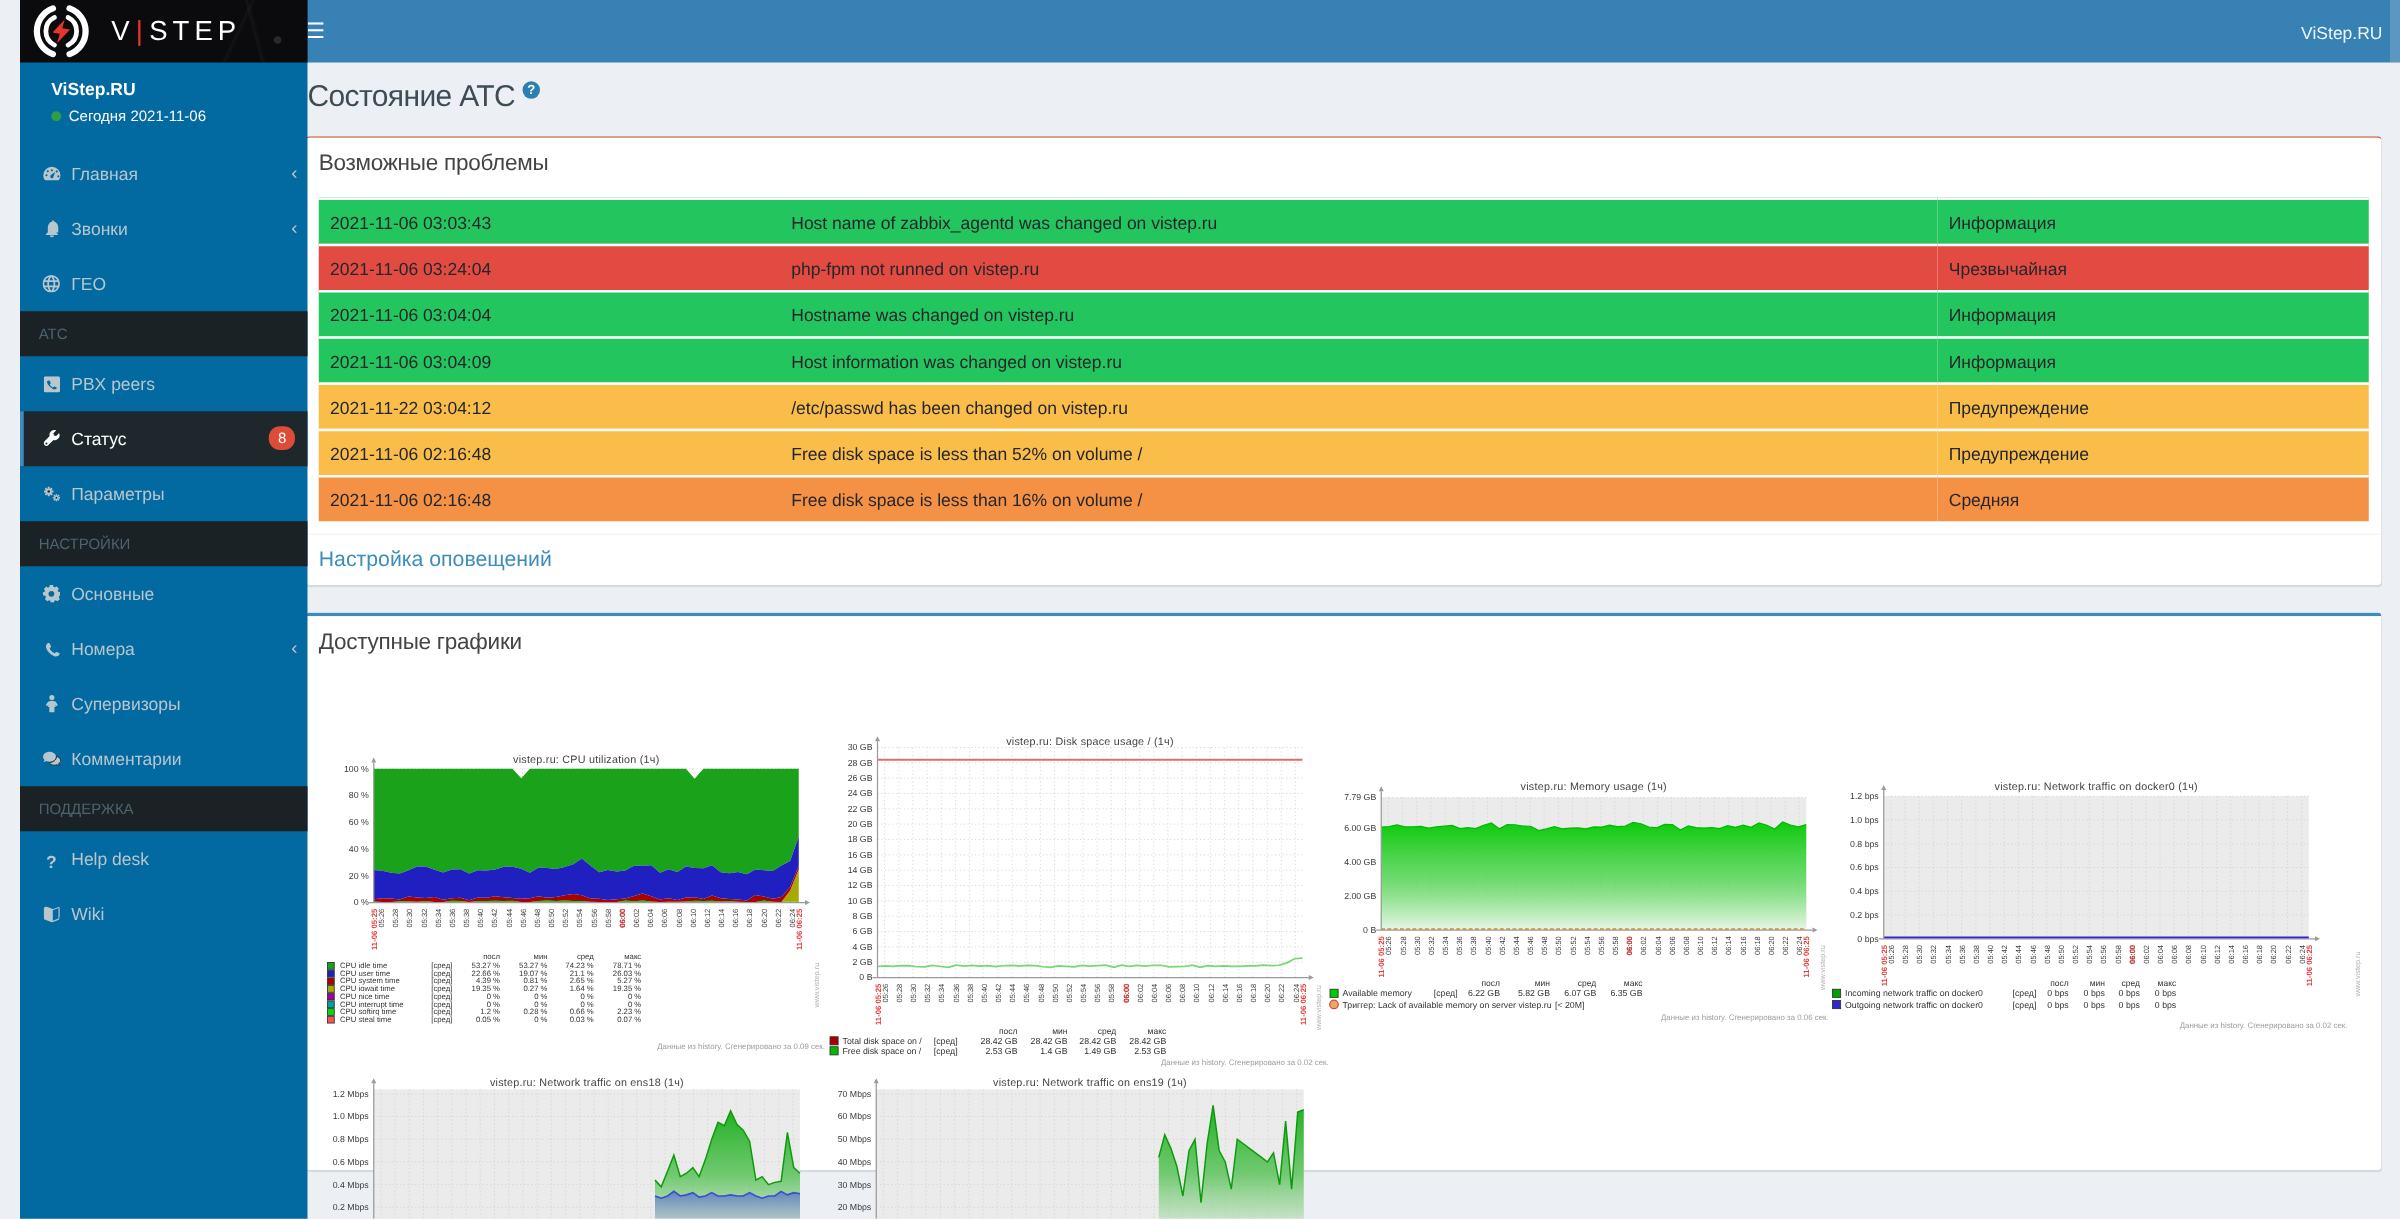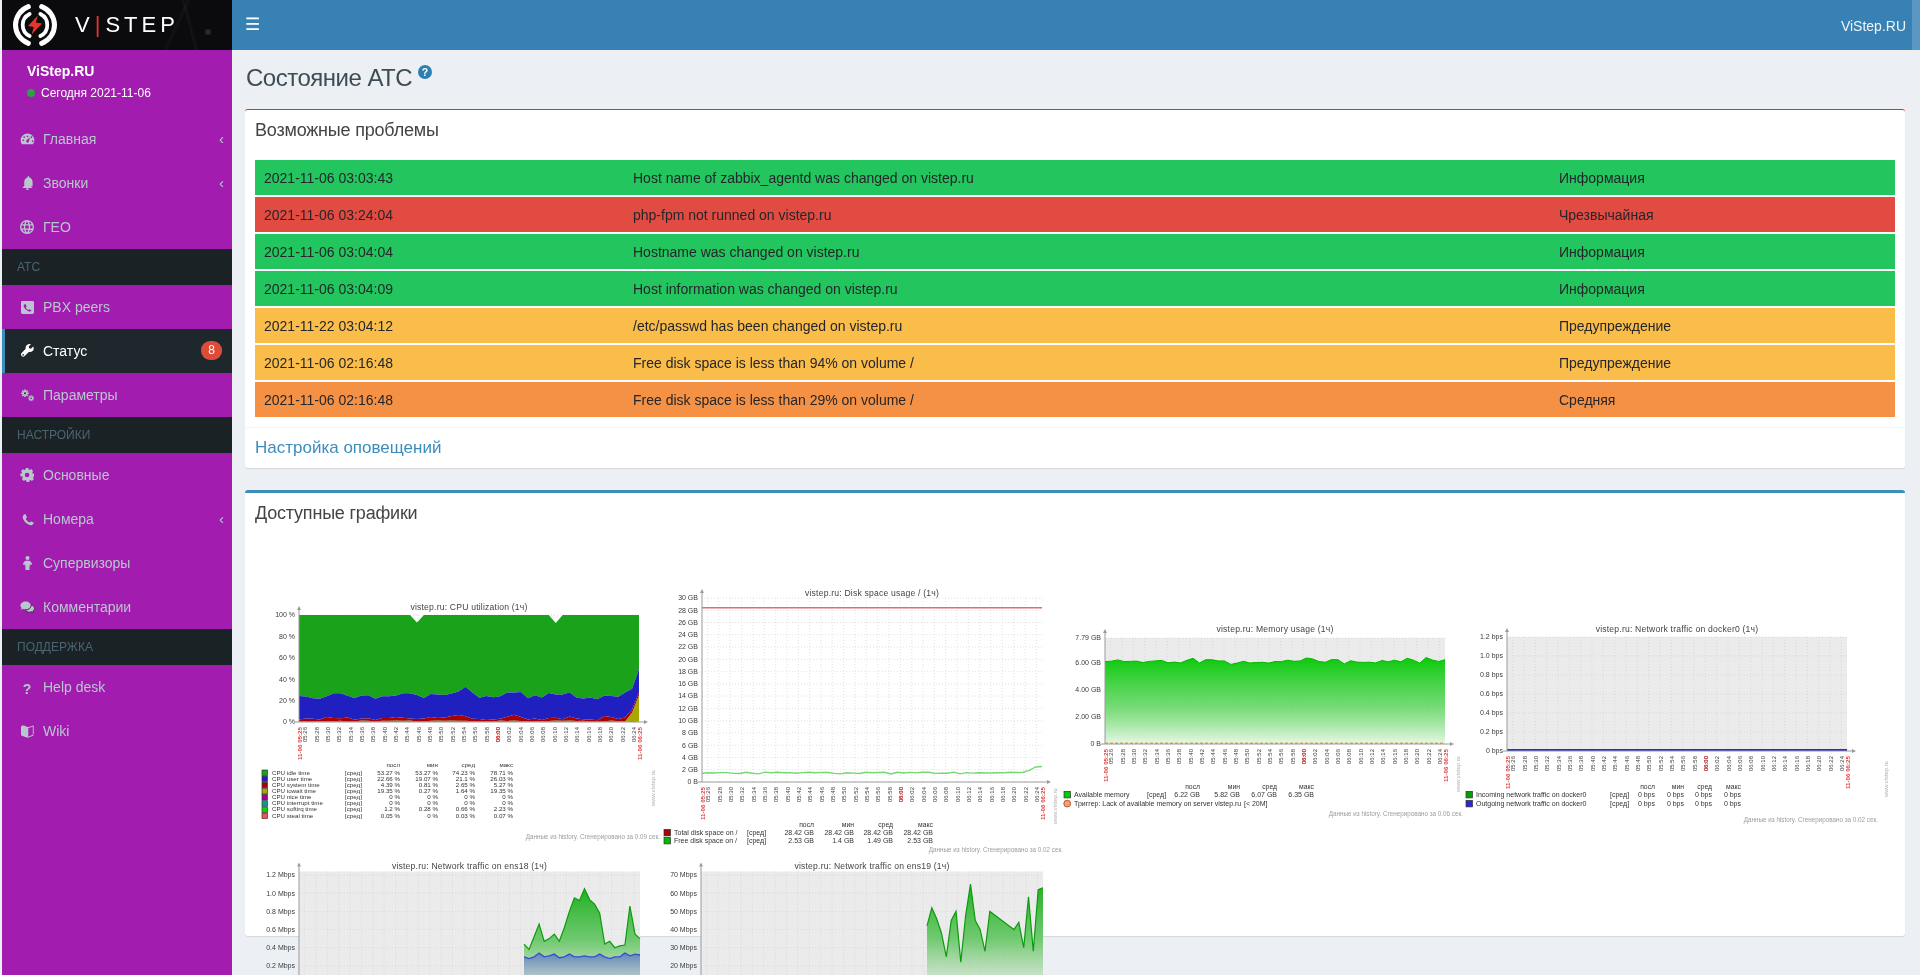--- a/index.html
+++ b/index.html
@@ -1,17 +1,17 @@
 <!DOCTYPE html>
 <html><head><meta charset="utf-8"><title>ViStep.RU</title>
 <style>
 *{margin:0;padding:0;box-sizing:border-box}
 html,body{width:1920px;height:975px;overflow:hidden}
 body{font-family:"Liberation Sans",sans-serif;background:#ecf0f5;font-size:14px}
-.sidebar{position:absolute;left:2px;top:0;width:230px;height:975px;background:#a21caf;z-index:5}
+.sidebar{position:absolute;left:16px;top:0;width:230px;height:975px;background:#0369a1;z-index:5}
 .logo{position:relative;height:50px;background:#0b0b0d;overflow:hidden}
 .logo .tex{position:absolute;right:0;top:0;width:120px;height:50px;
  background:linear-gradient(115deg,transparent 52%,rgba(70,70,80,.14) 53%,transparent 55.5%),
  linear-gradient(75deg,transparent 62%,rgba(70,70,80,.16) 63%,transparent 65.5%),
  radial-gradient(circle at 96px 32px,rgba(85,85,95,.4) 0 2.5px,transparent 3.5px)}
 .logo svg{position:absolute;left:7px;top:2px}
 .logo .word{position:absolute;left:73px;top:12px;font-size:22px;letter-spacing:4px;color:#fff;font-weight:400}
 .logo .word b{color:#e8352c;font-weight:400;margin:0 1px}
 .user{padding:13px 15px 10px 25px;color:#fff;height:60px}
 .user .nm{font-weight:bold;font-size:14px}
@@ -185,26 +185,26 @@
               <td class="c2">Host information was changed on vistep.ru</td>
               <td class="c3">Информация</td>
             </tr>
 <tr class="sev-warn">
               <td class="c1">2021-11-22 03:04:12</td>
               <td class="c2">/etc/passwd has been changed on vistep.ru</td>
               <td class="c3">Предупреждение</td>
             </tr>
 <tr class="sev-warn">
               <td class="c1">2021-11-06 02:16:48</td>
-              <td class="c2">Free disk space is less than 94% on volume /</td>
+              <td class="c2">Free disk space is less than 52% on volume /</td>
               <td class="c3">Предупреждение</td>
             </tr>
 <tr class="sev-avg">
               <td class="c1">2021-11-06 02:16:48</td>
-              <td class="c2">Free disk space is less than 29% on volume /</td>
+              <td class="c2">Free disk space is less than 16% on volume /</td>
               <td class="c3">Средняя</td>
             </tr>
 </tbody>
         </table>
   </div>
   <div class="box-footer"><a href="#">Настройка оповещений</a></div>
  </div>
  <div class="box primary">
   <div class="box-header">Доступные графики</div>
  </div>

